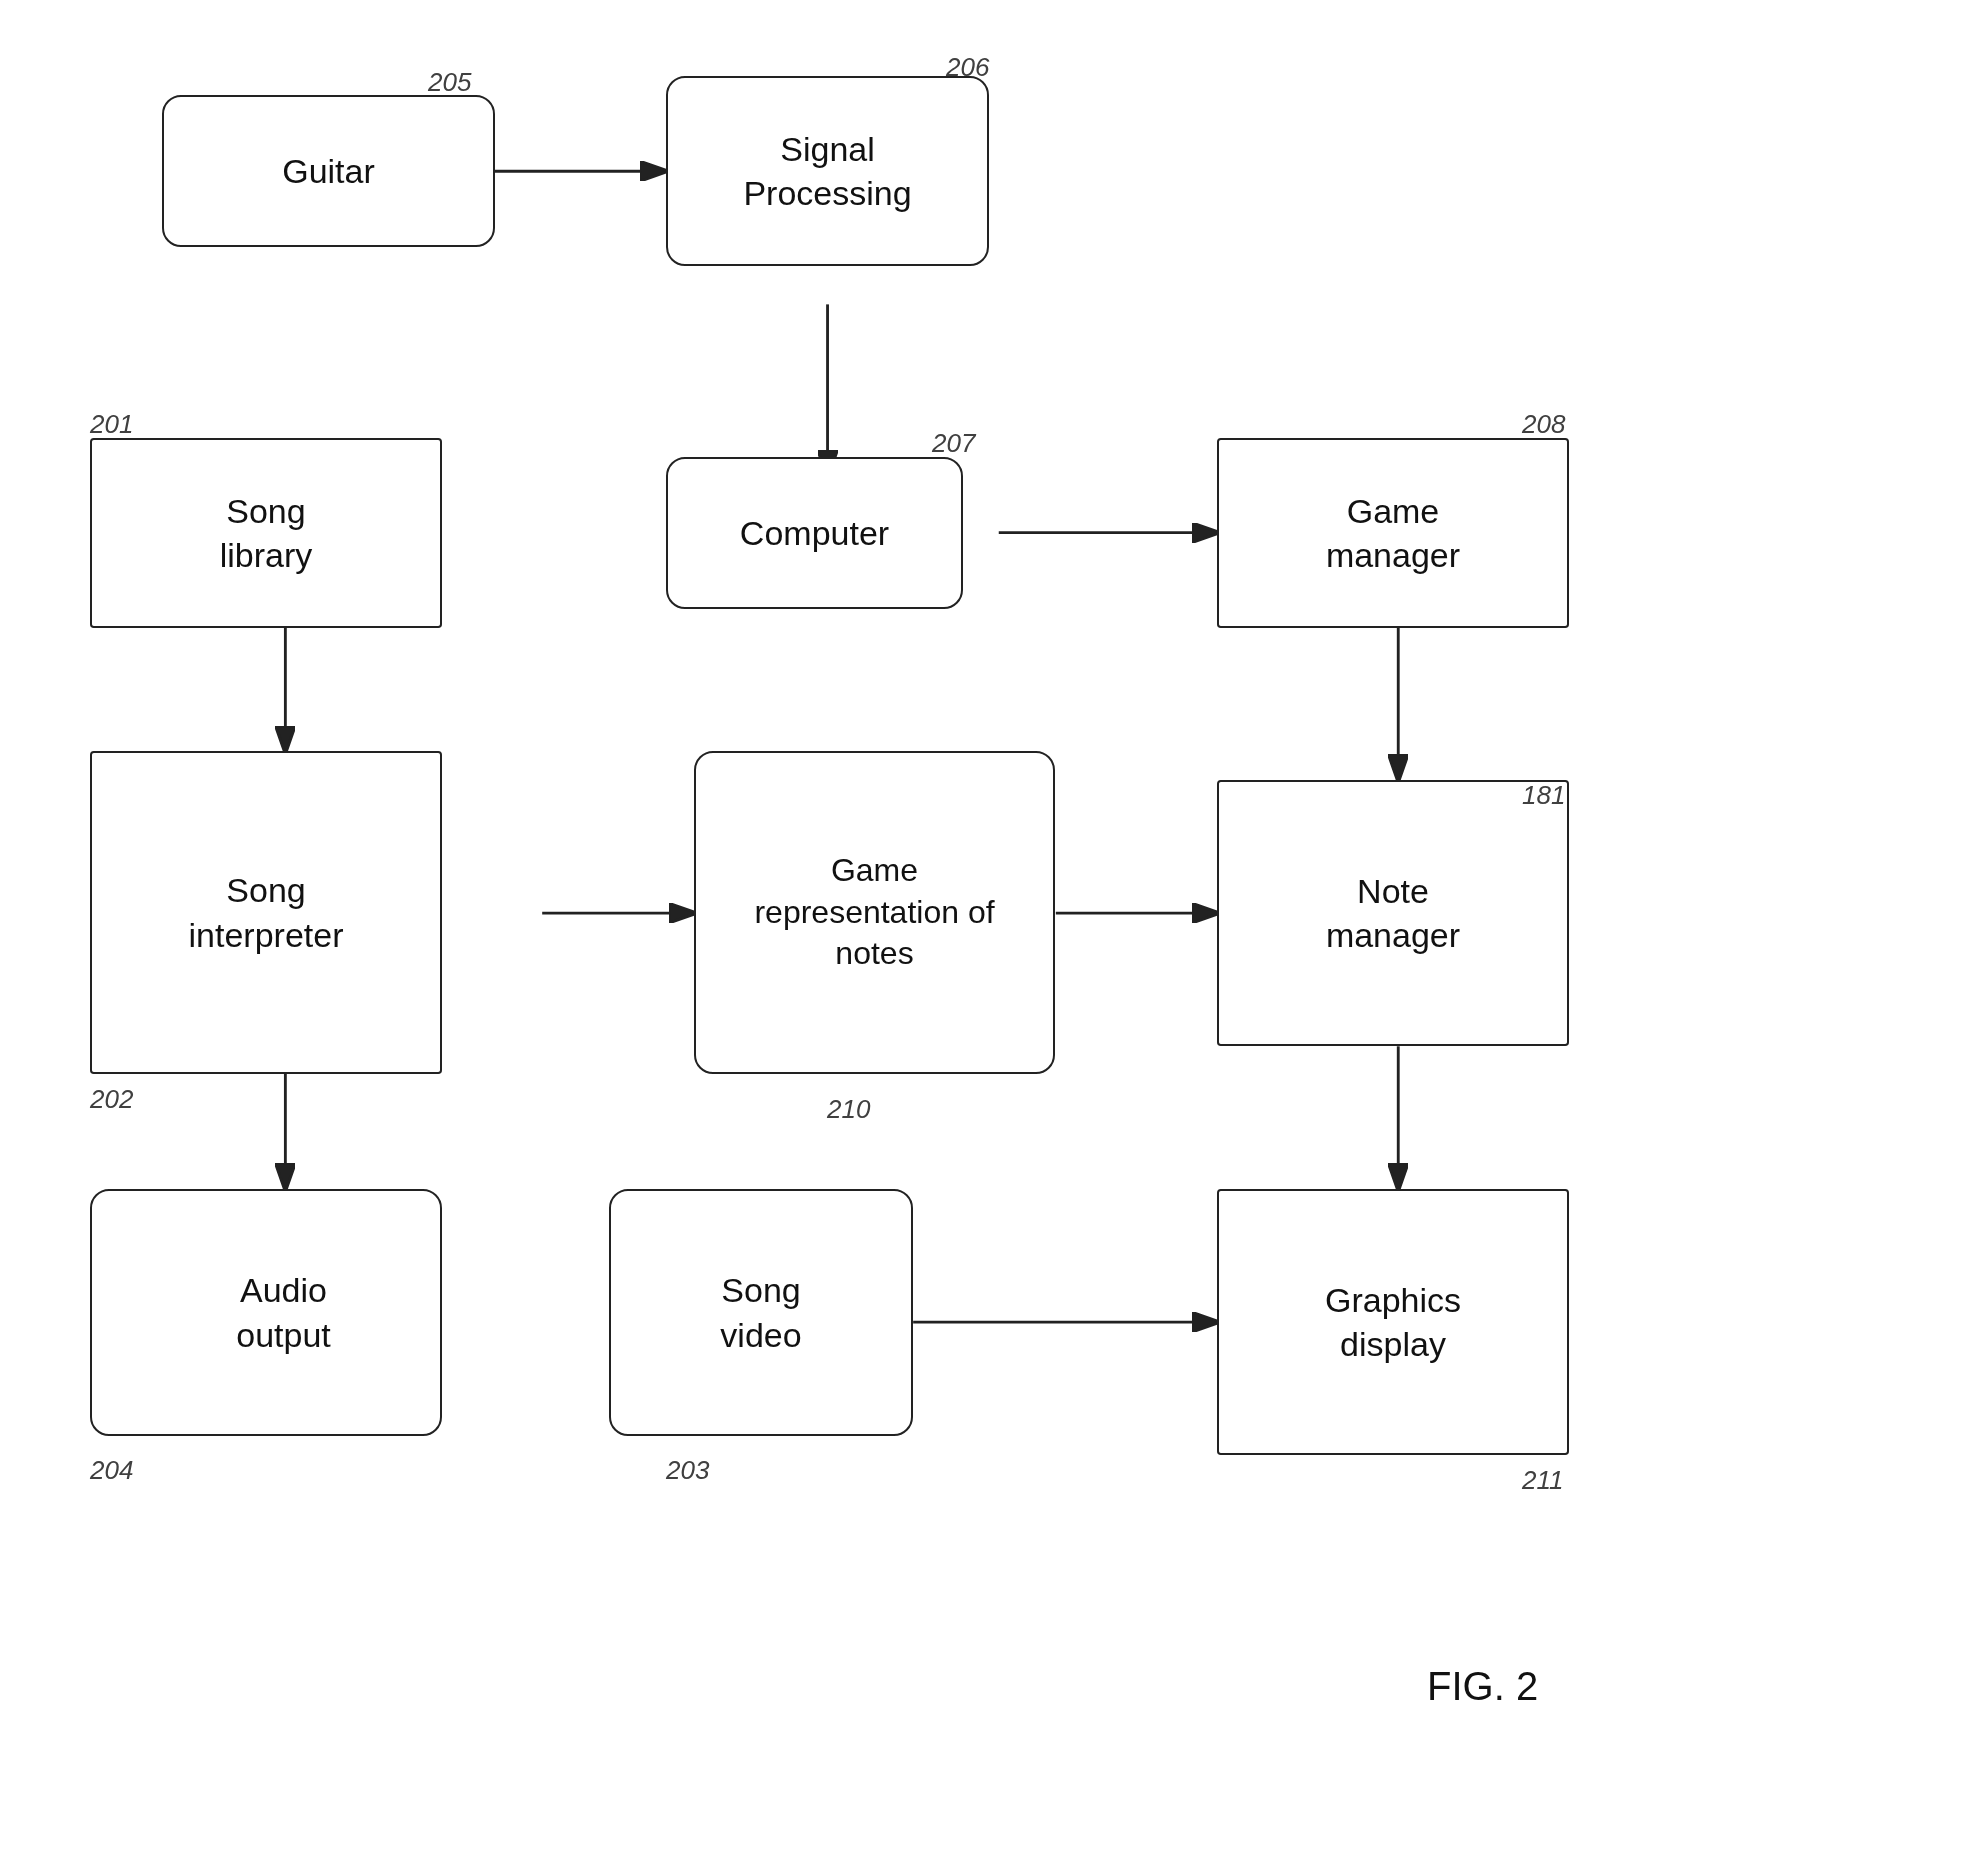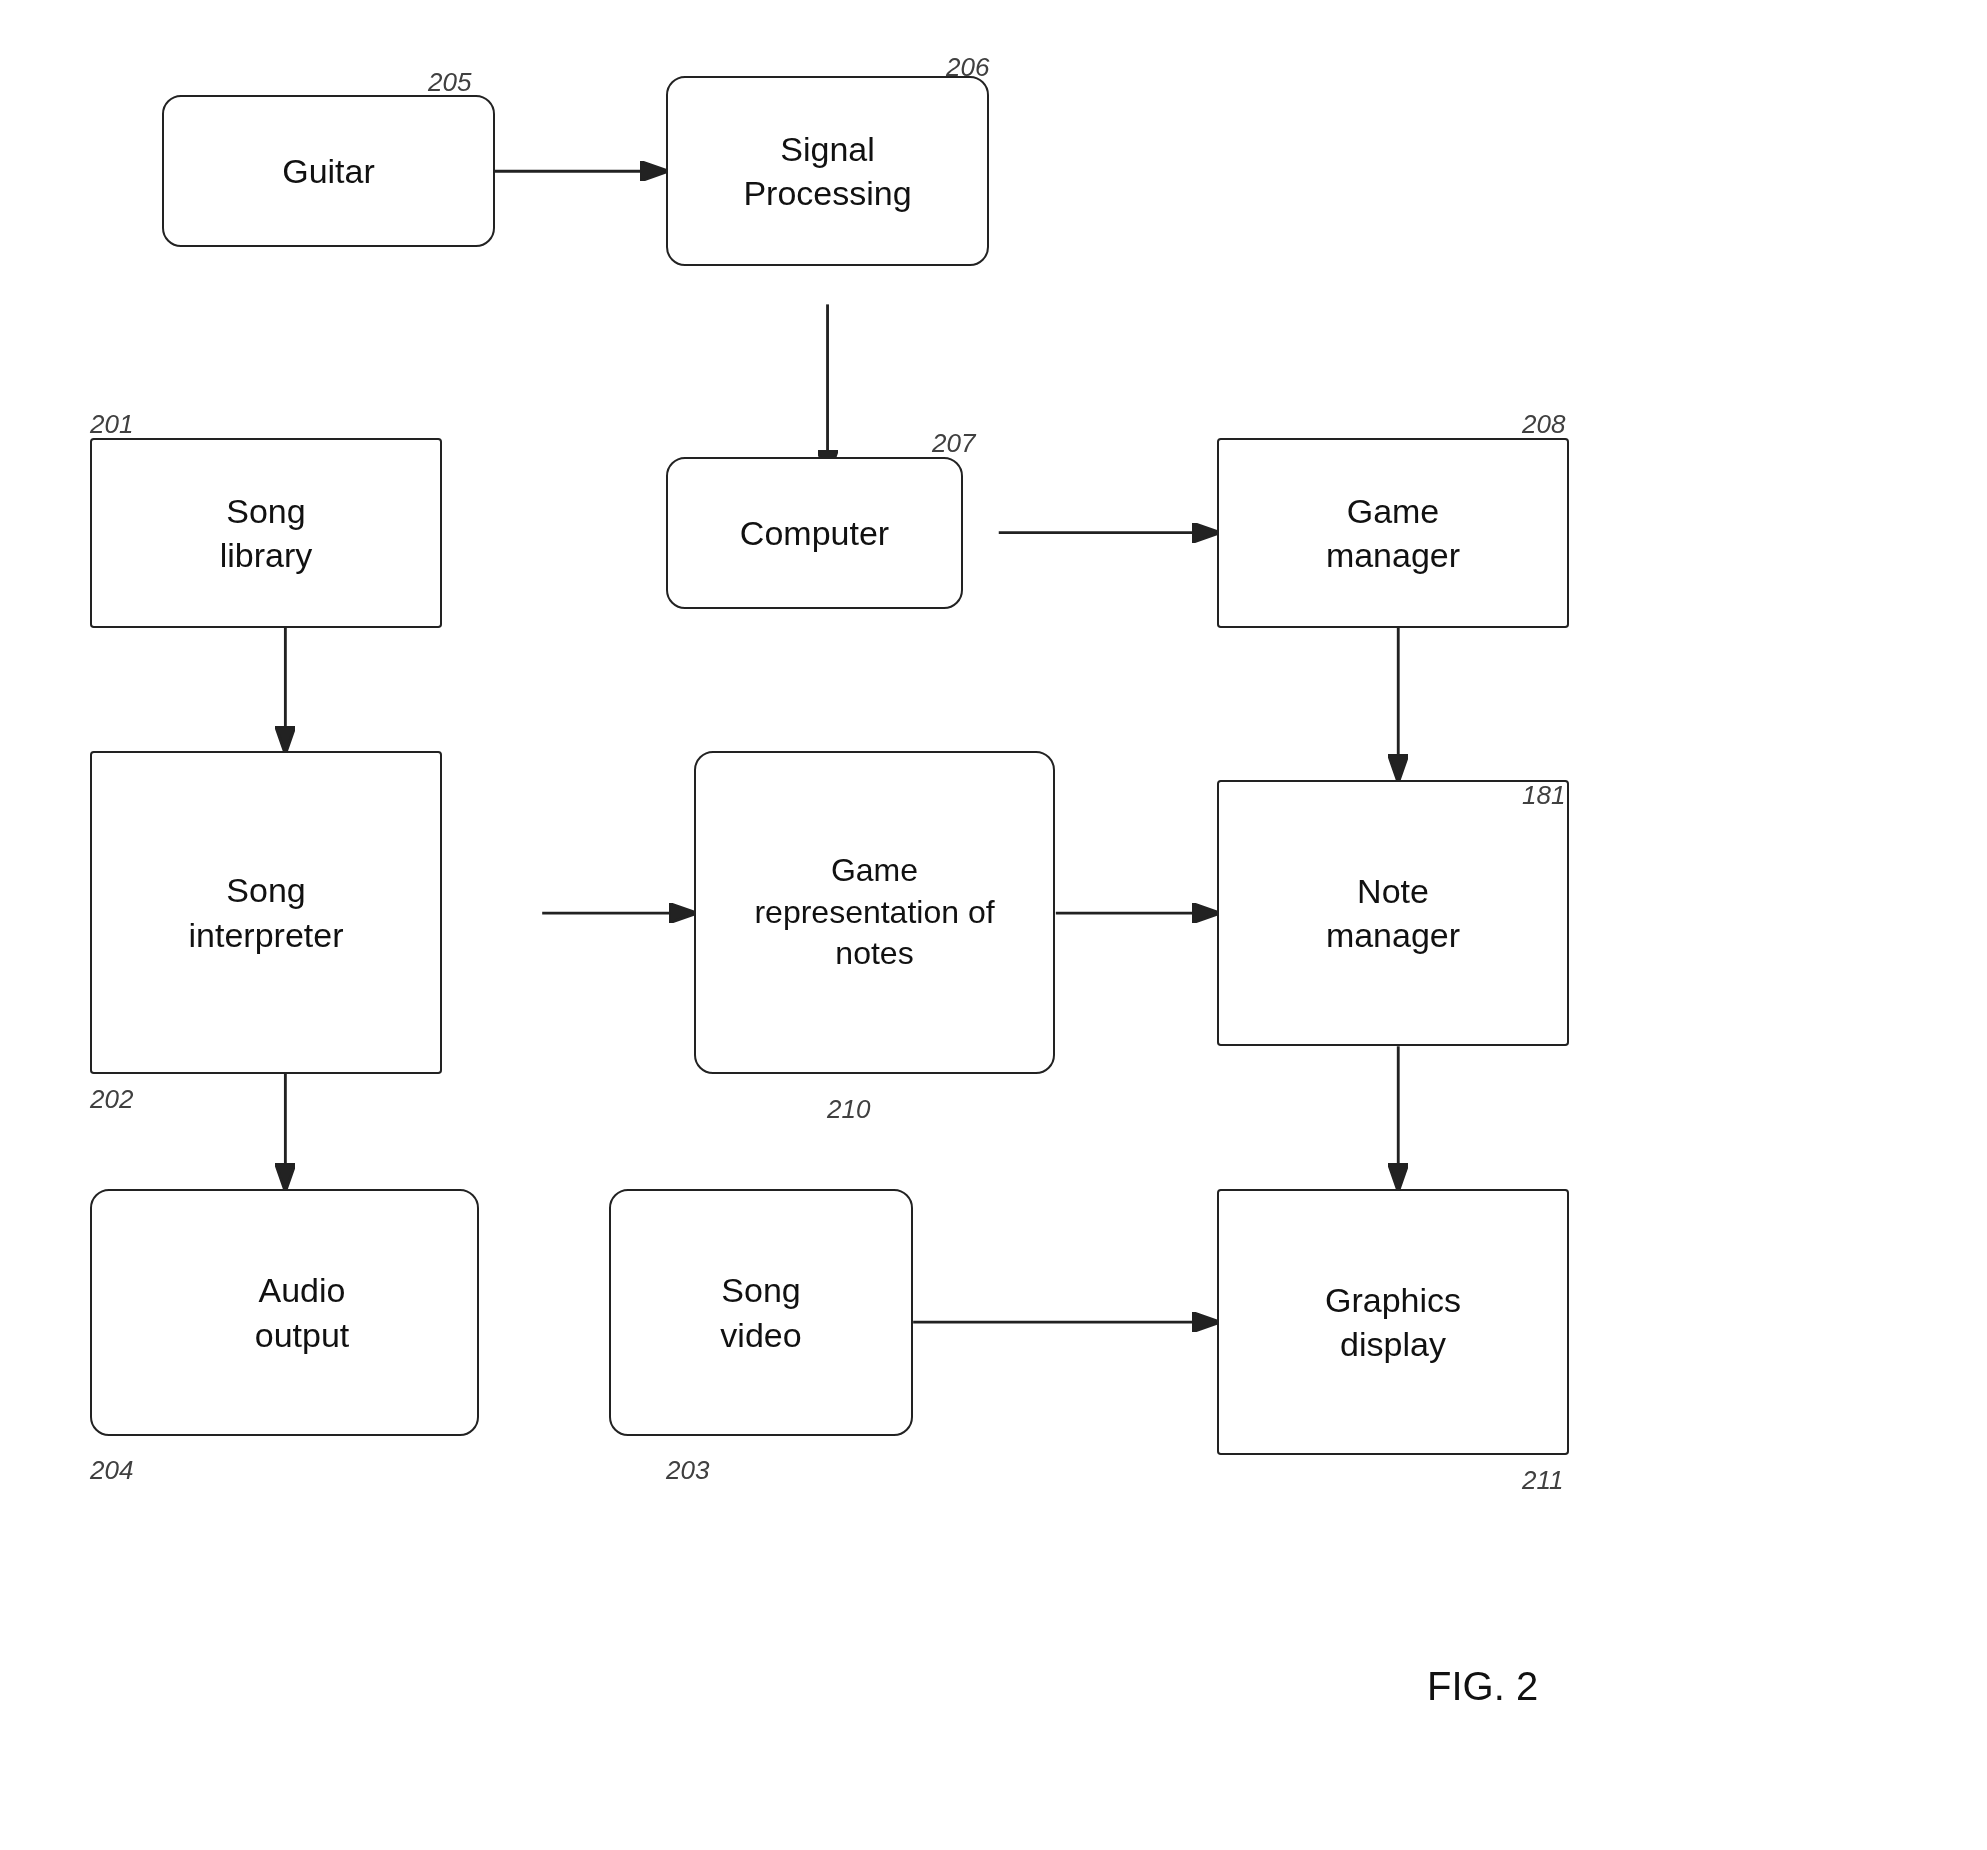--- a/index.html
+++ b/index.html
@@ -124,21 +124,21 @@
 
   <div class="box box-square" style="left:90px; top:751px; width:352px; height:323px;">Song<br>interpreter</div>
   <span class="label-ref" style="left:90px; top:1084px;">202</span>
 
   <div class="box box-rounded" style="left:694px; top:751px; width:361px; height:323px; font-size:32px;">Game<br>representation of<br>notes</div>
   <span class="label-ref" style="left:827px; top:1094px;">210</span>
 
   <div class="box box-square" style="left:1217px; top:780px; width:352px; height:266px;">Note<br>manager</div>
   <span class="label-ref" style="left:1522px; top:780px;">181</span>
 
-  <div class="box box-rounded" style="left:90px; top:1189px; width:389px; height:247px;padding-left:35px;">Audio<br>output</div>
+  <div class="box box-rounded" style="left:90px; top:1189px; width:352px; height:247px;padding-left:35px;">Audio<br>output</div>
   <span class="label-ref" style="left:90px; top:1455px;">204</span>
 
   <div class="box box-rounded" style="left:609px; top:1189px; width:304px; height:247px;">Song<br>video</div>
   <span class="label-ref" style="left:666px; top:1455px;">203</span>
 
   <div class="box box-square" style="left:1217px; top:1189px; width:352px; height:266px;">Graphics<br>display</div>
   <span class="label-ref" style="left:1522px; top:1465px;">211</span>
 
   <span class="fig-label" style="left:1427px; top:1664px;">FIG. 2</span>
 

